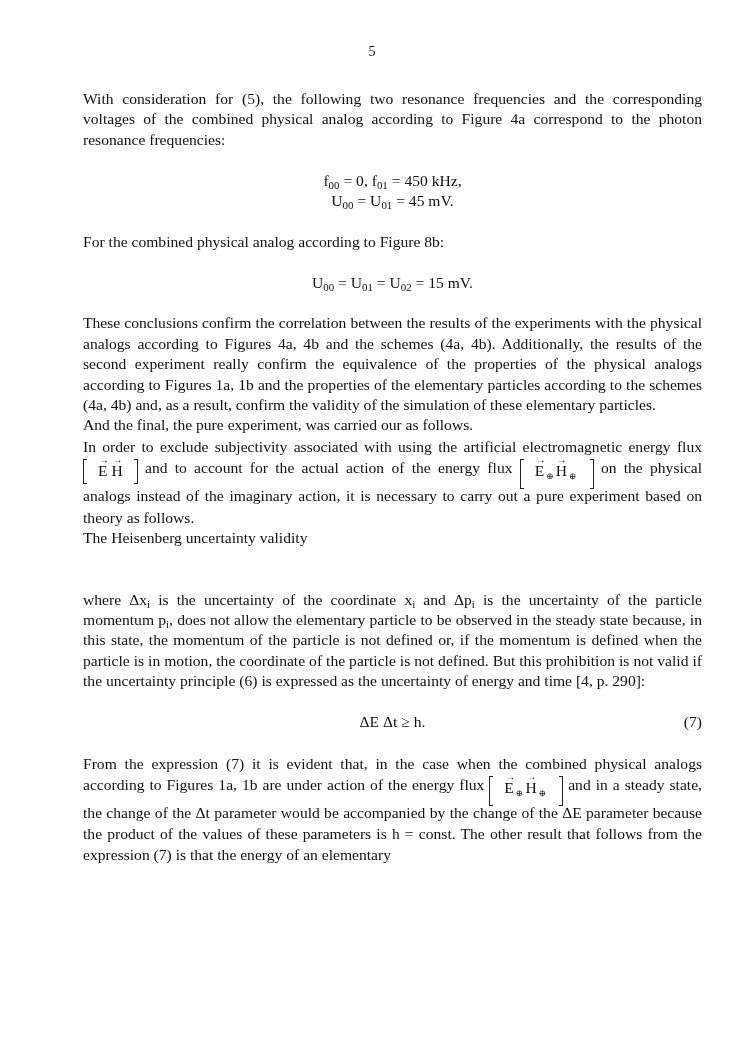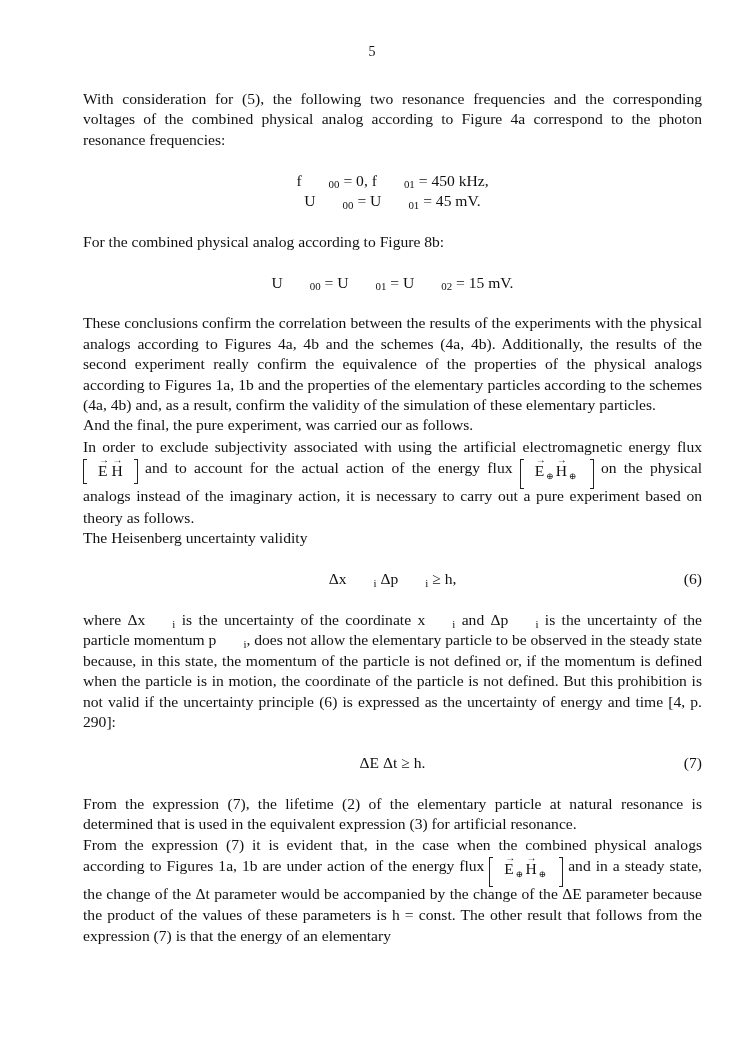--- a/index.html
+++ b/index.html
@@ -15,21 +15,21 @@
   .content {
     position: absolute; top: 89px; left: 83px; width: 619px;
     font-size: 15.6px; line-height: 20.4px;
   }
   .p { text-align: justify; margin: 0; }
   .p.last-left { text-align-last: left; }
   .gap { height: 20.4px; }
   .center-eq { text-align: center; margin: 0; }
   .eq-row { position: relative; text-align: center; margin: 0; }
   .eq-num { position: absolute; right: 0; top: 0; }
-  sub { font-size: 70%; vertical-align: -0.25em; line-height: 0; margin-left: 27px; }
+  sub { font-size: 70%; vertical-align: -0.25em; line-height: 0; }
   .flux {
     display: inline-block; position: relative; padding: 0 15px;
     line-height: 18px; vertical-align: -3px;
   }
   .flux::before, .flux::after {
     content: ""; position: absolute; top: -3px; bottom: -4px; width: 3px;
     border-top: 1px solid #222; border-bottom: 1px solid #222;
   }
   .flux::before { left: 0; border-left: 1px solid #222; }
   .flux::after { right: 0; border-right: 1px solid #222; }
@@ -60,25 +60,23 @@
   <p class="center-eq"><span>U</span><sub>00</sub><span> = </span><span>U</span><sub>01</sub><span> = </span><span>U</span><sub>02</sub><span> = 15 mV.</span></p>
   <div class="gap"></div>
 
   <p class="p last-left">These conclusions confirm the correlation between the results of the experiments with the physical analogs according to Figures 4a, 4b and the schemes (4a, 4b). Additionally, the results of the second experiment really confirm the equivalence of the properties of the physical analogs according to Figures 1a, 1b and the properties of the elementary particles according to the schemes (4a, 4b) and, as a result, confirm the validity of the simulation of these elementary particles.</p>
   <p class="p">And the final, the pure experiment, was carried our as follows.</p>
 
   <p class="p last-left" style="line-height:21.5px;"><span>In order to exclude subjectivity associated with using the artificial electromagnetic energy flux </span><span class="flux"><span class="vec">E</span> <span class="vec">H</span></span><span> and to account for the actual action of the energy flux </span><span class="flux"><span class="vec">E</span><span class="oplus">⊕</span><span class="vec">H</span><span class="oplus">⊕</span></span><span> on the physical analogs instead of the imaginary action, it is necessary to carry out a pure experiment based on theory as follows.</span></p>
   <p class="p">The Heisenberg uncertainty validity</p>
   <div class="gap"></div>
 
-  <p class="eq-row"><span>Δx</span><sub>i</sub><span> Δp</span><sub>i</sub><span> ≥ h,</span><span class="eq-num">(6)</span></p>
   <div class="gap"></div>
 
   <p class="p last-left"><span>where Δx</span><sub>i</sub><span> is the uncertainty of the coordinate x</span><sub>i</sub><span> and Δp</span><sub>i</sub><span> is the uncertainty of the particle momentum p</span><sub>i</sub><span>, does not allow the elementary particle to be observed in the steady state because, in this state, the  momentum of the particle is not defined or, if the momentum is defined when the particle is in motion,  the coordinate of the particle is not defined. But this prohibition is not valid if the uncertainty principle (6) is expressed as the uncertainty of energy and time [4, p. 290]:</span></p>
   <div class="gap"></div>
 
   <p class="eq-row"><span>ΔE Δt ≥ h.</span><span class="eq-num">(7)</span></p>
   <div class="gap"></div>
 
-  <p class="p last-left">From the expression (7), the lifetime (2) of the elementary particle at natural resonance is determined that is used in the equivalent expression (3) for artificial resonance.</p>
   <p class="p" style="line-height:21px;"><span>From the expression (7) it is evident that, in the case when the combined physical analogs according to Figures 1a, 1b are under action of the energy flux </span><span class="flux"><span class="vec">E</span><span class="oplus">⊕</span><span class="vec">H</span><span class="oplus">⊕</span></span><span> and in a steady state, the change of the Δt parameter would be accompanied by the change of the ΔE parameter because the product of the values of these parameters is h = const. The other result that follows from the expression (7) is that the energy of an elementary</span></p>
 
 </div>
 
 </body></html>

